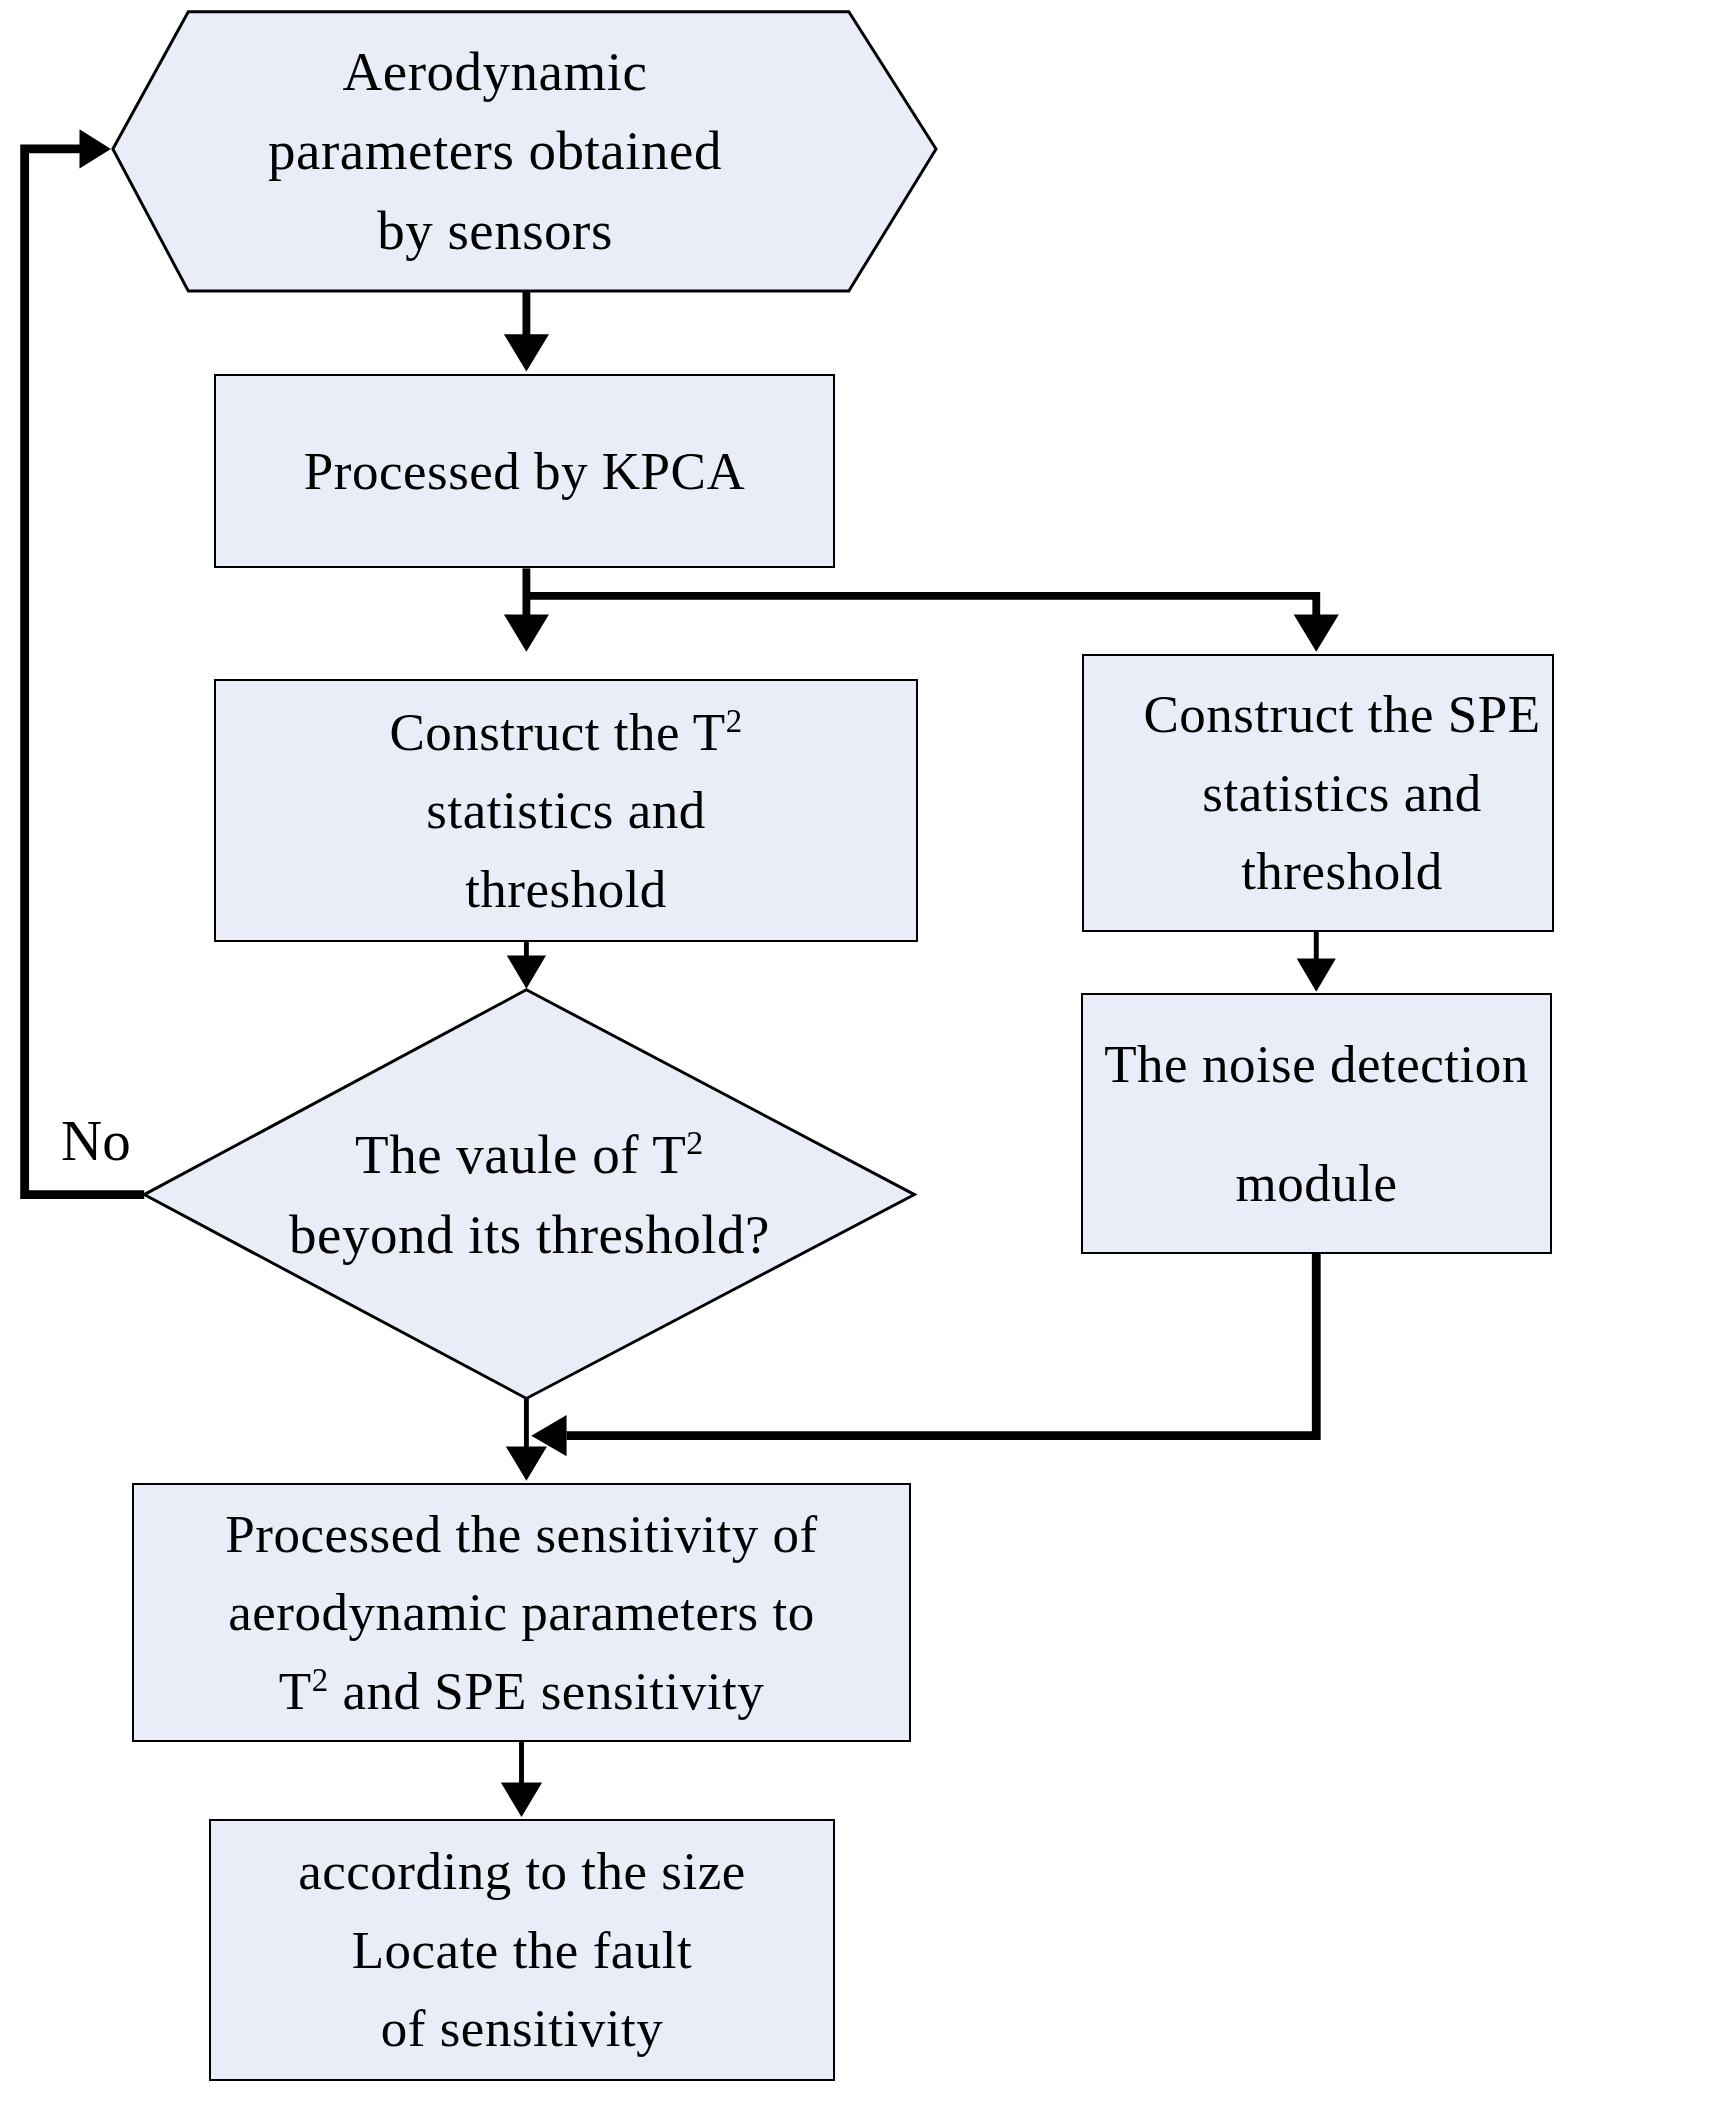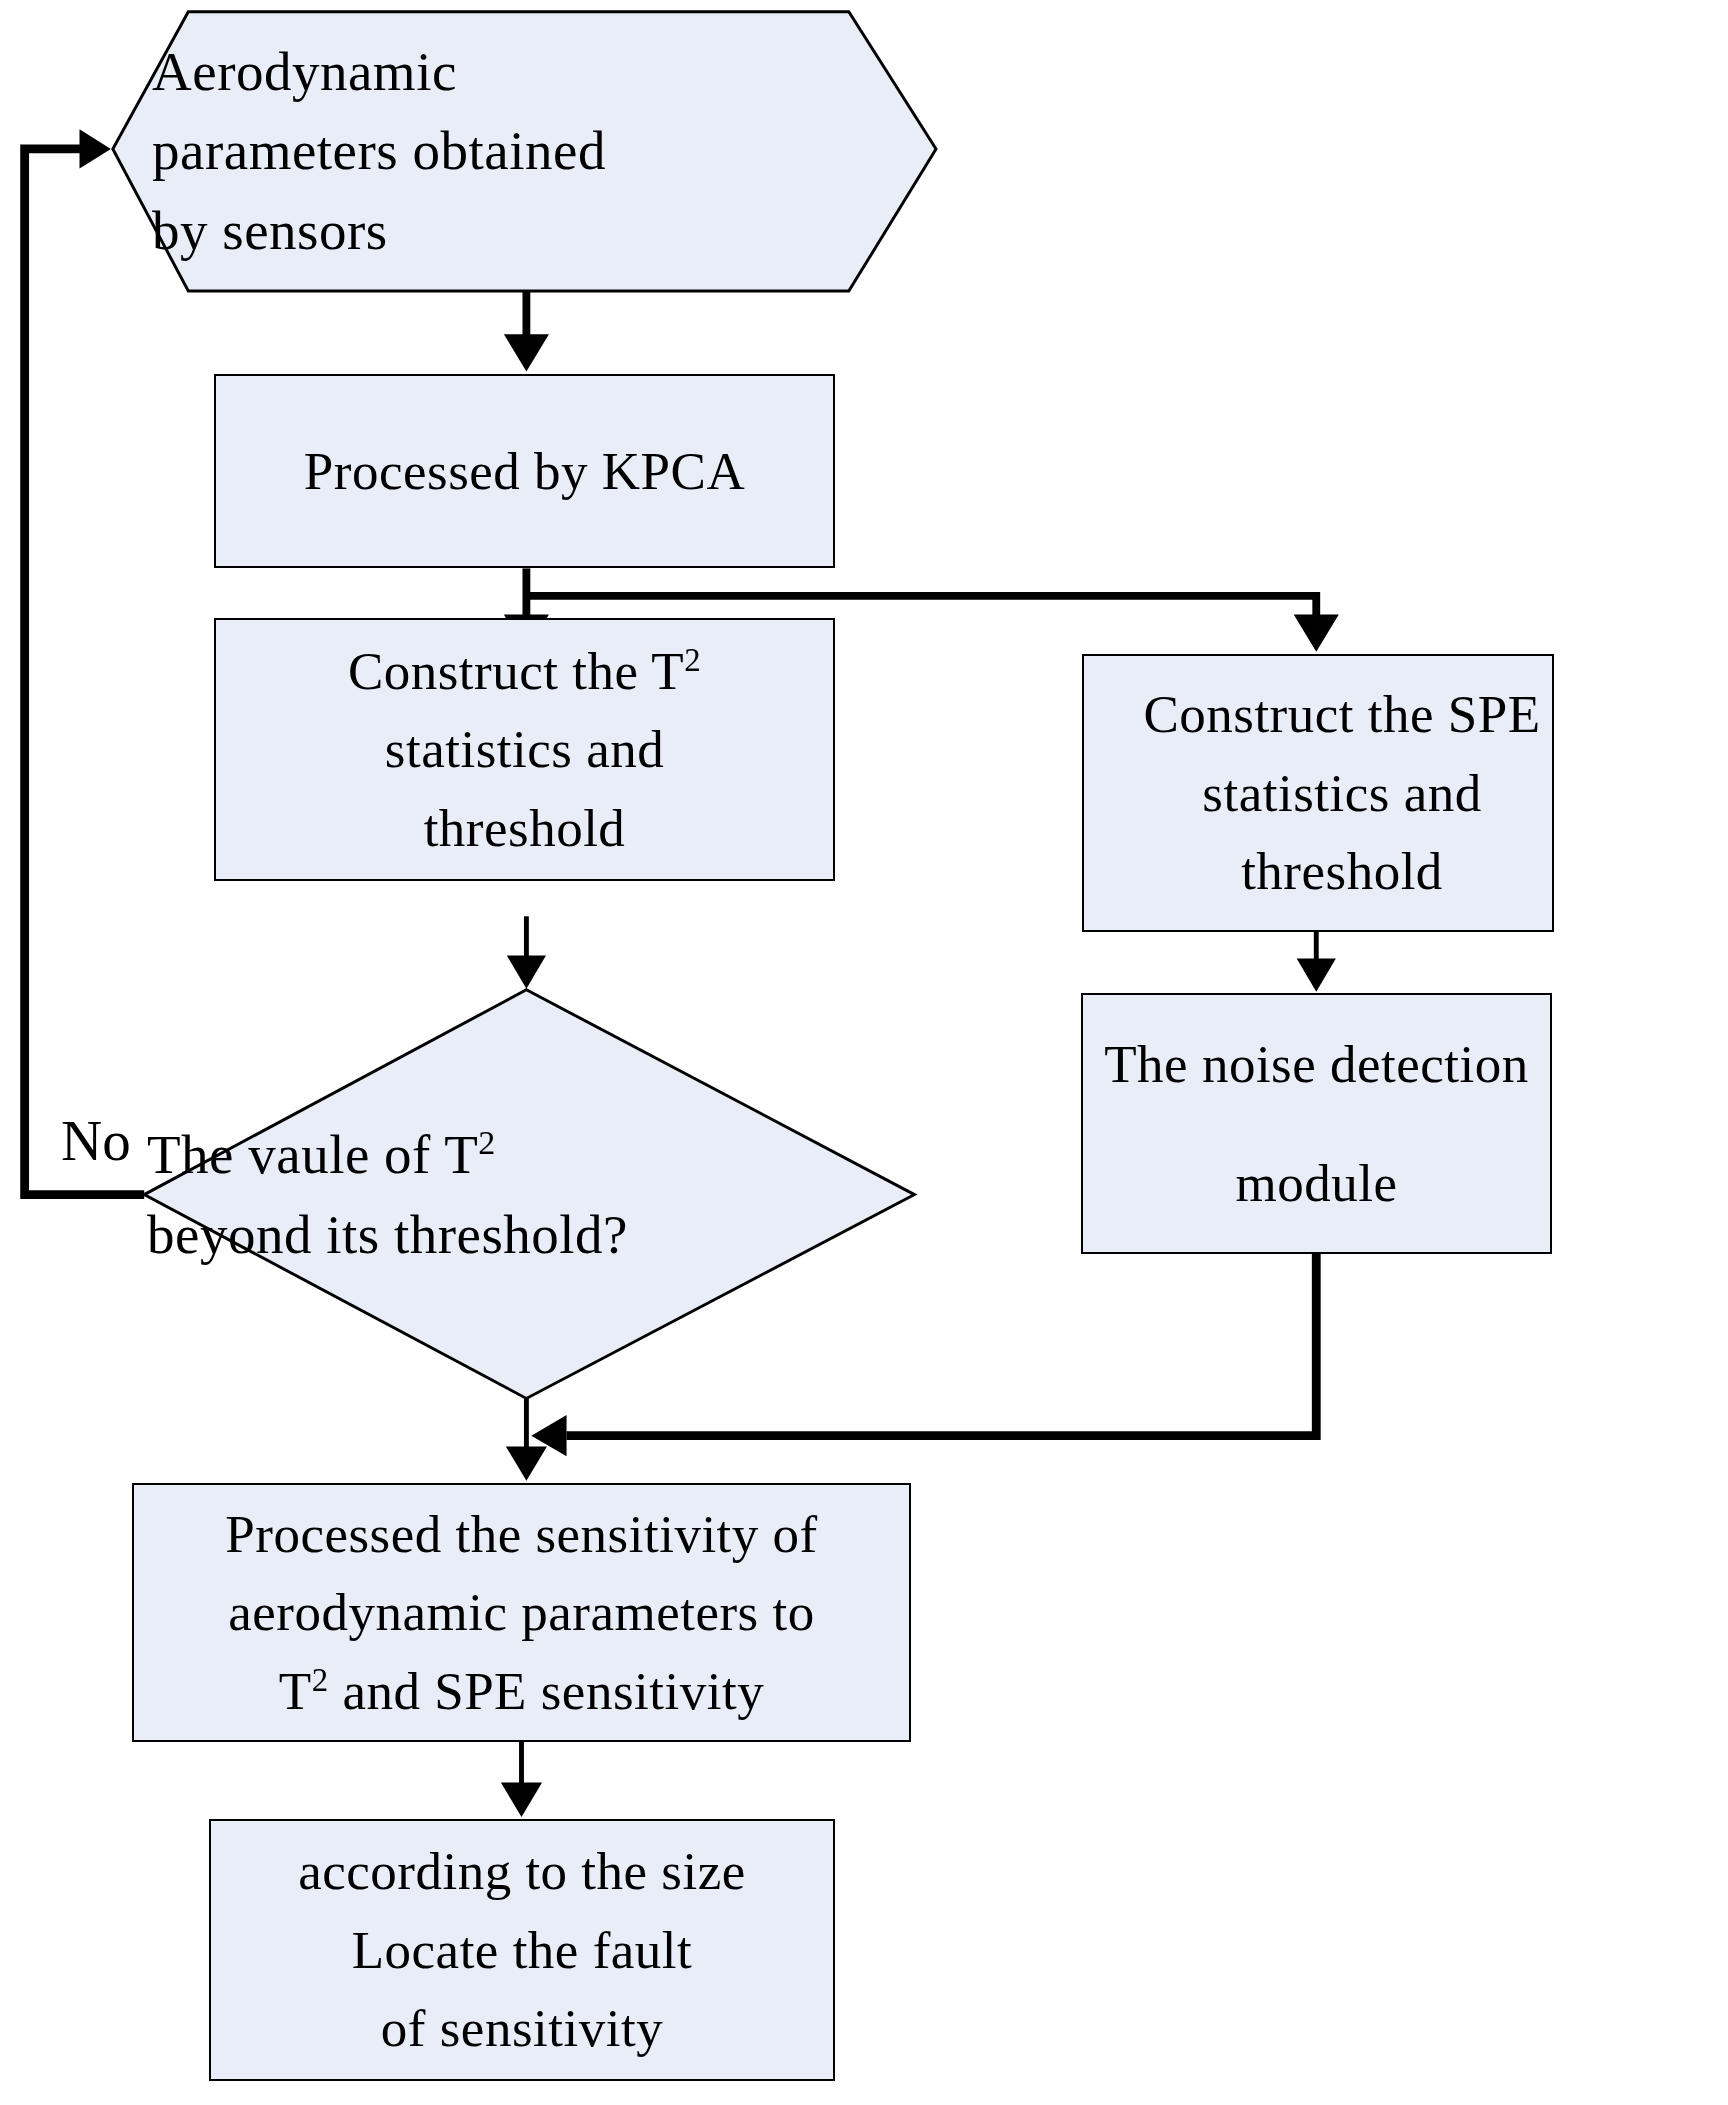--- a/index.html
+++ b/index.html
@@ -19,21 +19,21 @@
     box-sizing:border-box;
     display:flex;flex-direction:column;
     align-items:center;justify-content:center;
     text-align:center;
     font-size:53px;line-height:1.48;
     letter-spacing:0.5px;
   }
   .shape-text{
     position:absolute;
     display:flex;flex-direction:column;
-    align-items:flex-start;justify-content:center;
+    align-items:center;justify-content:center;
     text-align:center;
     font-size:55px;line-height:1.45;
     letter-spacing:0.5px;
     pointer-events:none;
   }
   .no-label{
     position:absolute;
     font-size:57px;line-height:1;
   }
   sup{
@@ -104,21 +104,21 @@
   <div class="shape-text" style="left:152px;top:11.8px;width:686px;height:279px;">
     <div>Aerodynamic</div>
     <div>parameters obtained</div>
     <div>by sensors</div>
   </div>
 
   <div class="box" style="left:214px;top:374px;width:621px;height:194px;justify-content:center;">
     <div>Processed by KPCA</div>
   </div>
 
-  <div class="box" style="left:214px;top:618px;width:621px;height:263px;font-family:Liberation Serif, serif;">
+  <div class="box" style="left:214px;top:679px;width:704px;height:263px;font-family:Liberation Serif, serif;">
     <div><span>Construct the T</span><sup>2</sup></div>
     <div>statistics and</div>
     <div>threshold</div>
   </div>
 
   <div class="box" style="left:1082px;top:654px;width:472px;height:278px;padding-left:48px;">
     <div>Construct the SPE</div>
     <div>statistics and</div>
     <div>threshold</div>
   </div>

